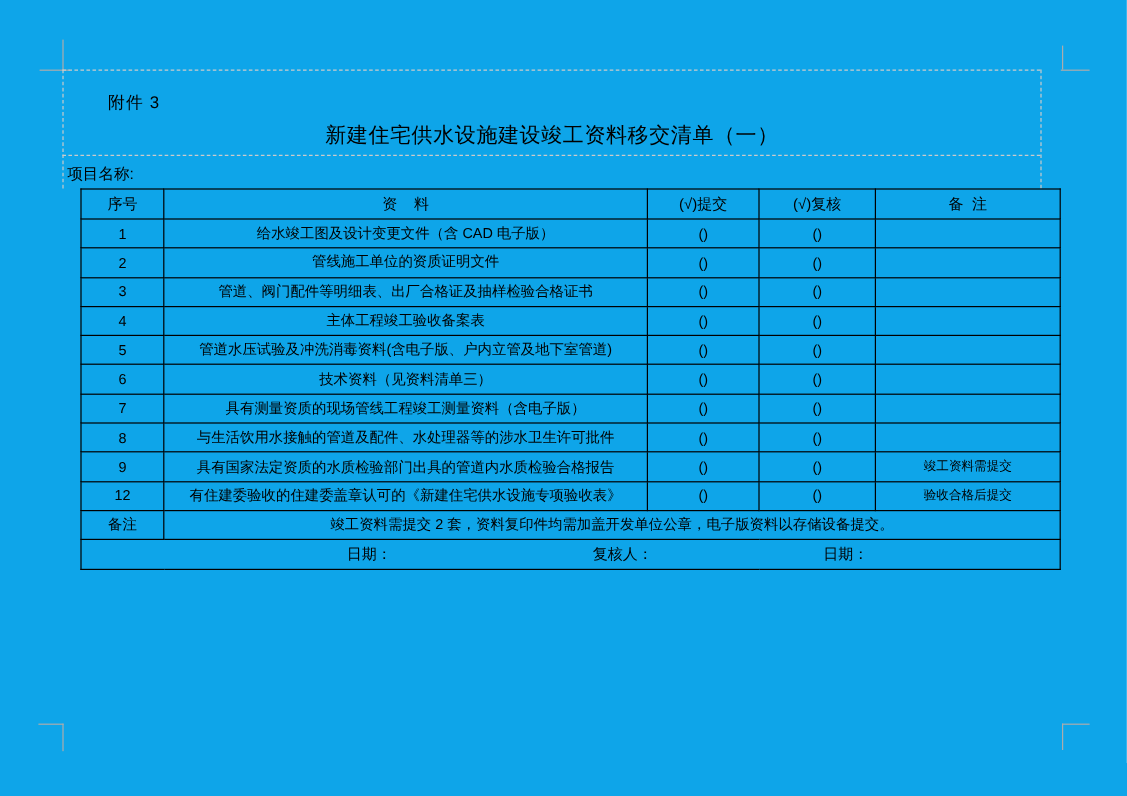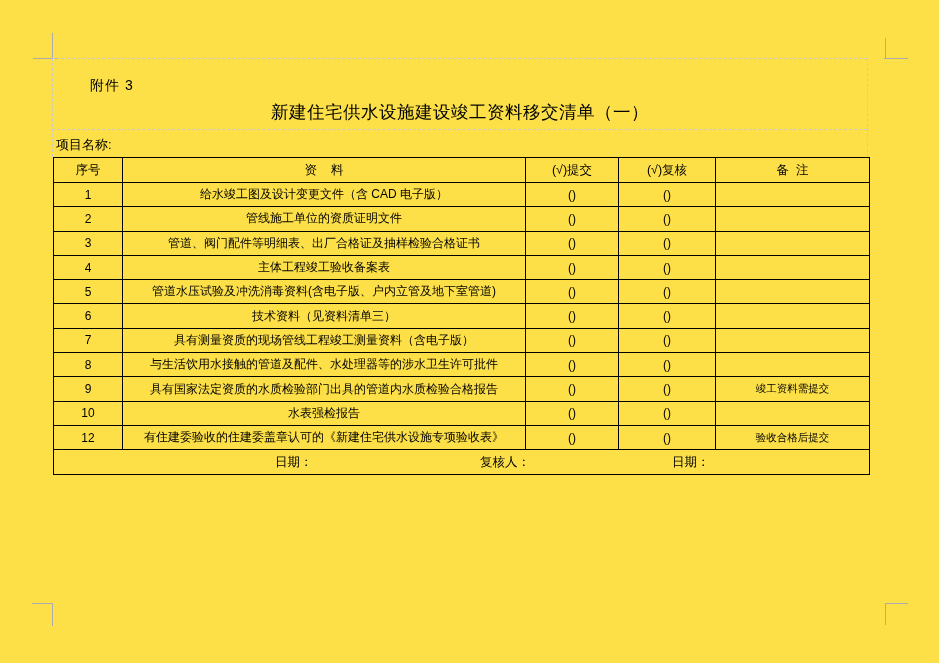--- a/index.html
+++ b/index.html
@@ -3,21 +3,21 @@
 <meta charset="utf-8">
 <style>
   * { margin: 0; padding: 0; box-sizing: border-box; }
   html, body { width: 939px; height: 663px; background: #ffffff; }
   body {
     font-family: "Liberation Sans", "DejaVu Sans", sans-serif;
     color: #000;
     position: relative;
     overflow: hidden;
   }
-  .page { position: absolute; inset: 0; background: #fde047; }
+  .page { position: absolute; inset: 0; background: #0ea5e9; }
 
   
   .guide { position: absolute; pointer-events: none; }
   .dash-h { border-top: 1px dashed #cbcbcb; height: 0; }
   .dash-v { border-left: 1px dashed #cbcbcb; width: 0; }
   .mark-h { border-top: 1px solid #acacac; height: 0; }
   .mark-v { border-left: 1px solid #acacac; width: 0; }
 
   
   .attachment {
@@ -29,21 +29,21 @@
     text-align: center; font-size: 17.5px; font-weight: normal;
     letter-spacing: 0.5px;
   }
   .project-name {
     position: absolute; left: 56px; top: 136px;
     font-size: 13px;
   }
 
   
   table.checklist {
-    position: absolute; left: 53px; top: 157px;
+    position: absolute; left: 67px; top: 157px;
     width: 816px; table-layout: fixed; border-collapse: collapse;
     font-size: 12px;
   }
   table.checklist th, table.checklist td {
     border: 1px solid #000;
     text-align: center; vertical-align: middle;
     overflow: hidden; white-space: nowrap;
     font-weight: normal; padding: 0 2px;
   }
   table.checklist thead th { height: 25px; font-size: 12.5px; white-space: pre; }
@@ -156,32 +156,29 @@
         <td class="remark-cell"></td>
       </tr>
       <tr>
         <td>9</td>
         <td>具有国家法定资质的水质检验部门出具的管道内水质检验合格报告</td>
         <td class="check-cell">()</td>
         <td class="check-cell">()</td>
         <td class="remark-cell">竣工资料需提交</td>
       </tr>
       <tr>
-        <td>10</td>
-        <td>水表强检报告</td>
-        <td class="check-cell">()</td>
-        <td class="check-cell">()</td>
-        <td class="remark-cell"></td>
-      </tr>
-      <tr>
         <td>12</td>
         <td>有住建委验收的住建委盖章认可的《新建住宅供水设施专项验收表》</td>
         <td class="check-cell">()</td>
         <td class="check-cell">()</td>
         <td class="remark-cell">验收合格后提交</td>
+      </tr>
+      <tr class="note-row">
+        <td>备注</td>
+        <td class="note-text" colspan="4">竣工资料需提交 2 套，资料复印件均需加盖开发单位公章，电子版资料以存储设备提交。</td>
       </tr>
       <tr class="footer-row">
         <td colspan="5">
           <span class="footer-item f-submitter">提交人：</span>
           <span class="footer-item f-date1">日期：</span>
           <span class="footer-item f-reviewer">复核人：</span>
           <span class="footer-item f-date2">日期：</span>
         </td>
       </tr>
     </tbody>

